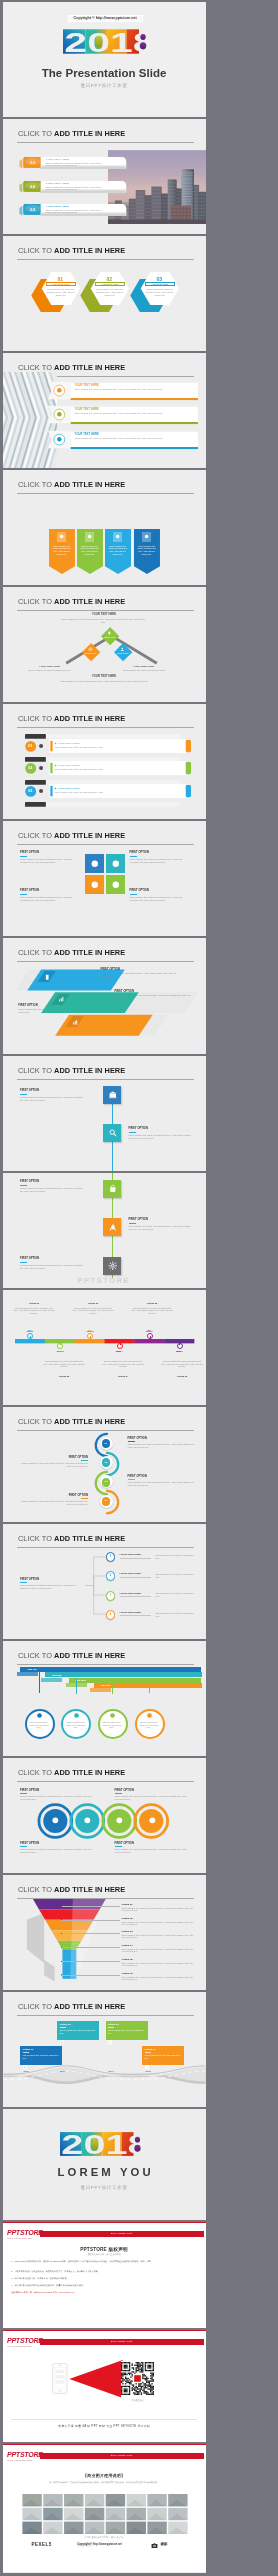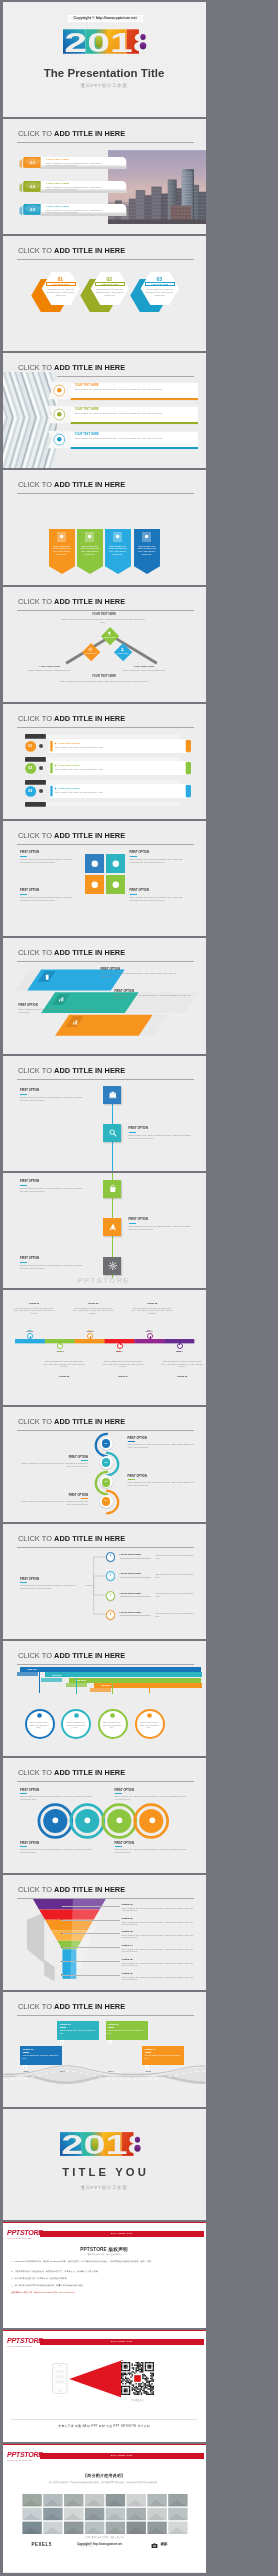--- a/index.html
+++ b/index.html
@@ -65,21 +65,21 @@
             <rect x="0" y="0" width="66" height="72.5" fill="url(#gAcover-logo-2018)"></rect>
             <rect x="66" y="0" width="63" height="72.5" fill="url(#gBcover-logo-2018)"></rect>
             <rect x="129" y="0" width="58" height="72.5" fill="url(#gCcover-logo-2018)"></rect>
             <rect x="187" y="0" width="36" height="72.5" fill="url(#gDcover-logo-2018)"></rect>
           </g>
           <ellipse cx="105" cy="36.4" rx="10" ry="18" fill="url(#gOcover-logo-2018)"></ellipse>
           <ellipse cx="235" cy="23" rx="8" ry="8.5" fill="url(#gPcover-logo-2018)"></ellipse>
           <ellipse cx="235" cy="49" rx="9.5" ry="10.5" fill="url(#gPcover-logo-2018)"></ellipse>
         </svg>
       </div>
-      <div class="t" style="left:0;top:65px;width:203px;text-align:center;font-size:11.5px;line-height:12.2px;font-weight:700;color:#3b3b3b;letter-spacing:0.04px">The Presentation Title</div>
+      <div class="t" style="left:0;top:65px;width:203px;text-align:center;font-size:11.5px;line-height:12.2px;font-weight:700;color:#3b3b3b;letter-spacing:0.04px">The Presentation Slide</div>
       <div class="t" style="left:0;top:81px;width:203px;text-align:center;font-size:4.4px;line-height:5.2px;color:#9a9a9a;letter-spacing:0.8px">逐日PPT设计工作室</div>
     </div>
     <div class="slide" style="top:119px">
       <div class="sl-title" style="top:11.3px"><span>CLICK TO </span><b>ADD TITLE IN HERE</b></div>
       <div class="sl-rule" style="top:23px"></div>
       <div class="t" style="left:105px;top:31px;width:98px;height:74px;overflow:hidden">
         <svg width="98" height="74" viewBox="0 0 113 85">
           <defs>
             <linearGradient id="skyg" x1="0" y1="0" x2="0" y2="1">
               <stop offset="0" stop-color="#a39db9"></stop>
@@ -1157,21 +1157,21 @@
             <rect x="0" y="0" width="66" height="72.5" fill="url(#gAthankyou-logo-2018)"></rect>
             <rect x="66" y="0" width="63" height="72.5" fill="url(#gBthankyou-logo-2018)"></rect>
             <rect x="129" y="0" width="58" height="72.5" fill="url(#gCthankyou-logo-2018)"></rect>
             <rect x="187" y="0" width="36" height="72.5" fill="url(#gDthankyou-logo-2018)"></rect>
           </g>
           <ellipse cx="105" cy="36.4" rx="10" ry="18" fill="url(#gOthankyou-logo-2018)"></ellipse>
           <ellipse cx="235" cy="23" rx="8" ry="8.5" fill="url(#gPthankyou-logo-2018)"></ellipse>
           <ellipse cx="235" cy="49" rx="9.5" ry="10.5" fill="url(#gPthankyou-logo-2018)"></ellipse>
         </svg>
       </div>
-      <div class="t" style="left:0;top:57px;width:203px;text-align:center;font-size:11.3px;line-height:12.2px;font-weight:700;color:#3b3b3b;letter-spacing:3.1px;text-indent:3.1px">TITLE YOU</div>
+      <div class="t" style="left:0;top:57px;width:203px;text-align:center;font-size:11.3px;line-height:12.2px;font-weight:700;color:#3b3b3b;letter-spacing:3.1px;text-indent:3.1px">LOREM YOU</div>
       <div class="t" style="left:0;top:76px;width:203px;text-align:center;font-size:4.4px;line-height:5.2px;color:#9a9a9a;letter-spacing:0.8px">逐日PPT设计工作室</div>
     </div>
     <div class="slide white" style="top:2222px;height:106px">
       <div class="t" style="left:0;top:0;width:203px;height:1px;background:#cf1126"></div>
       <div class="t" style="left:4.4px;top:7.8px;width:40px;height:10.5px">
         <div style="font-size:7.1px;font-weight:700;color:#c8102e;letter-spacing:-0.3px;line-height:7.5px;font-style:italic">PPTSTORE</div>
         <div style="font-size:2.1px;color:#b0737d;letter-spacing:0.2px;line-height:2.8px">WWW.PPTSTORE.NET</div>
       </div>
       <div class="t" style="left:37px;top:9.1px;width:164px;height:5.7px;background:#cf1126">
         <span style="display:block;text-align:center;color:#fff;font-size:2.2px;line-height:5.7px;letter-spacing:0.2px">Slide Insight Heart</span>

